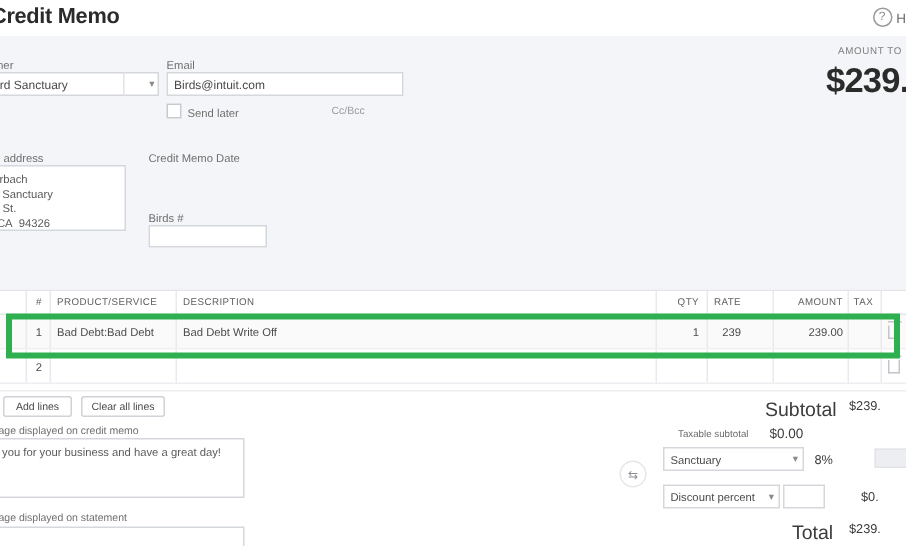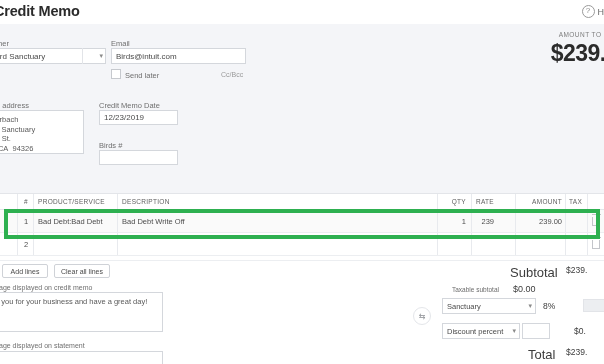--- a/index.html
+++ b/index.html
@@ -125,21 +125,21 @@
   #customer-label { left: -4px; top: 39px; }
   #customer-input { left: -24px; top: 48px; width: 130px; height: 16px; }
   #customer-caret-cell {
     position: absolute; left: 82px; top: 48px;
     width: 24px; height: 16px;
     border-left: 1px solid #e2e4e8;
     box-sizing: border-box;
   }
   
   #email-label { left: 111px; top: 39px; text-align: right; }
-  #email-input { left: 111px; top: 48px; width: 135px; height: 16px; }
+  #email-input { left: 111px; top: 48px; width: 158px; height: 16px; }
   #sendlater-box {
     position: absolute; left: 111px; top: 69px;
     width: 10px; height: 10px;
     border: 1px solid #c6c9ce;
     background: #ffffff;
     box-sizing: border-box;
   }
   #sendlater-label { left: 125px; top: 71px; }
   #ccbcc-link {
     position: absolute; left: 221px; top: 71px;
@@ -358,23 +358,20 @@
   <div id="sendlater-box"></div>
   <div class="field-label" id="sendlater-label">Send later</div>
   <div id="ccbcc-link">Cc/Bcc</div>
 
   <div class="field-label" id="billing-label">g address</div>
   <div class="input-box textarea" id="billing-input">
     <span id="billing-text">y&nbsp;Lauterbach<br>y's&nbsp;Bird&nbsp;Sanctuary<br>1&nbsp;Finch&nbsp;St.<br>shore,&nbsp;CA&nbsp;&nbsp;94326</span>
   </div>
 
   <div class="field-label" id="date-label">Credit Memo Date</div>
-  <div class="input-box" id="date-input">
-    <span>12/23/2019</span>
-  </div>
 
   <div class="field-label" id="crew-label">Birds #</div>
   <div class="input-box" id="crew-input">
     <span></span>
   </div>
 
   <div class="table-area">
 
     <div class="grid-head">
       <div class="vline" style="left:17px"></div>

